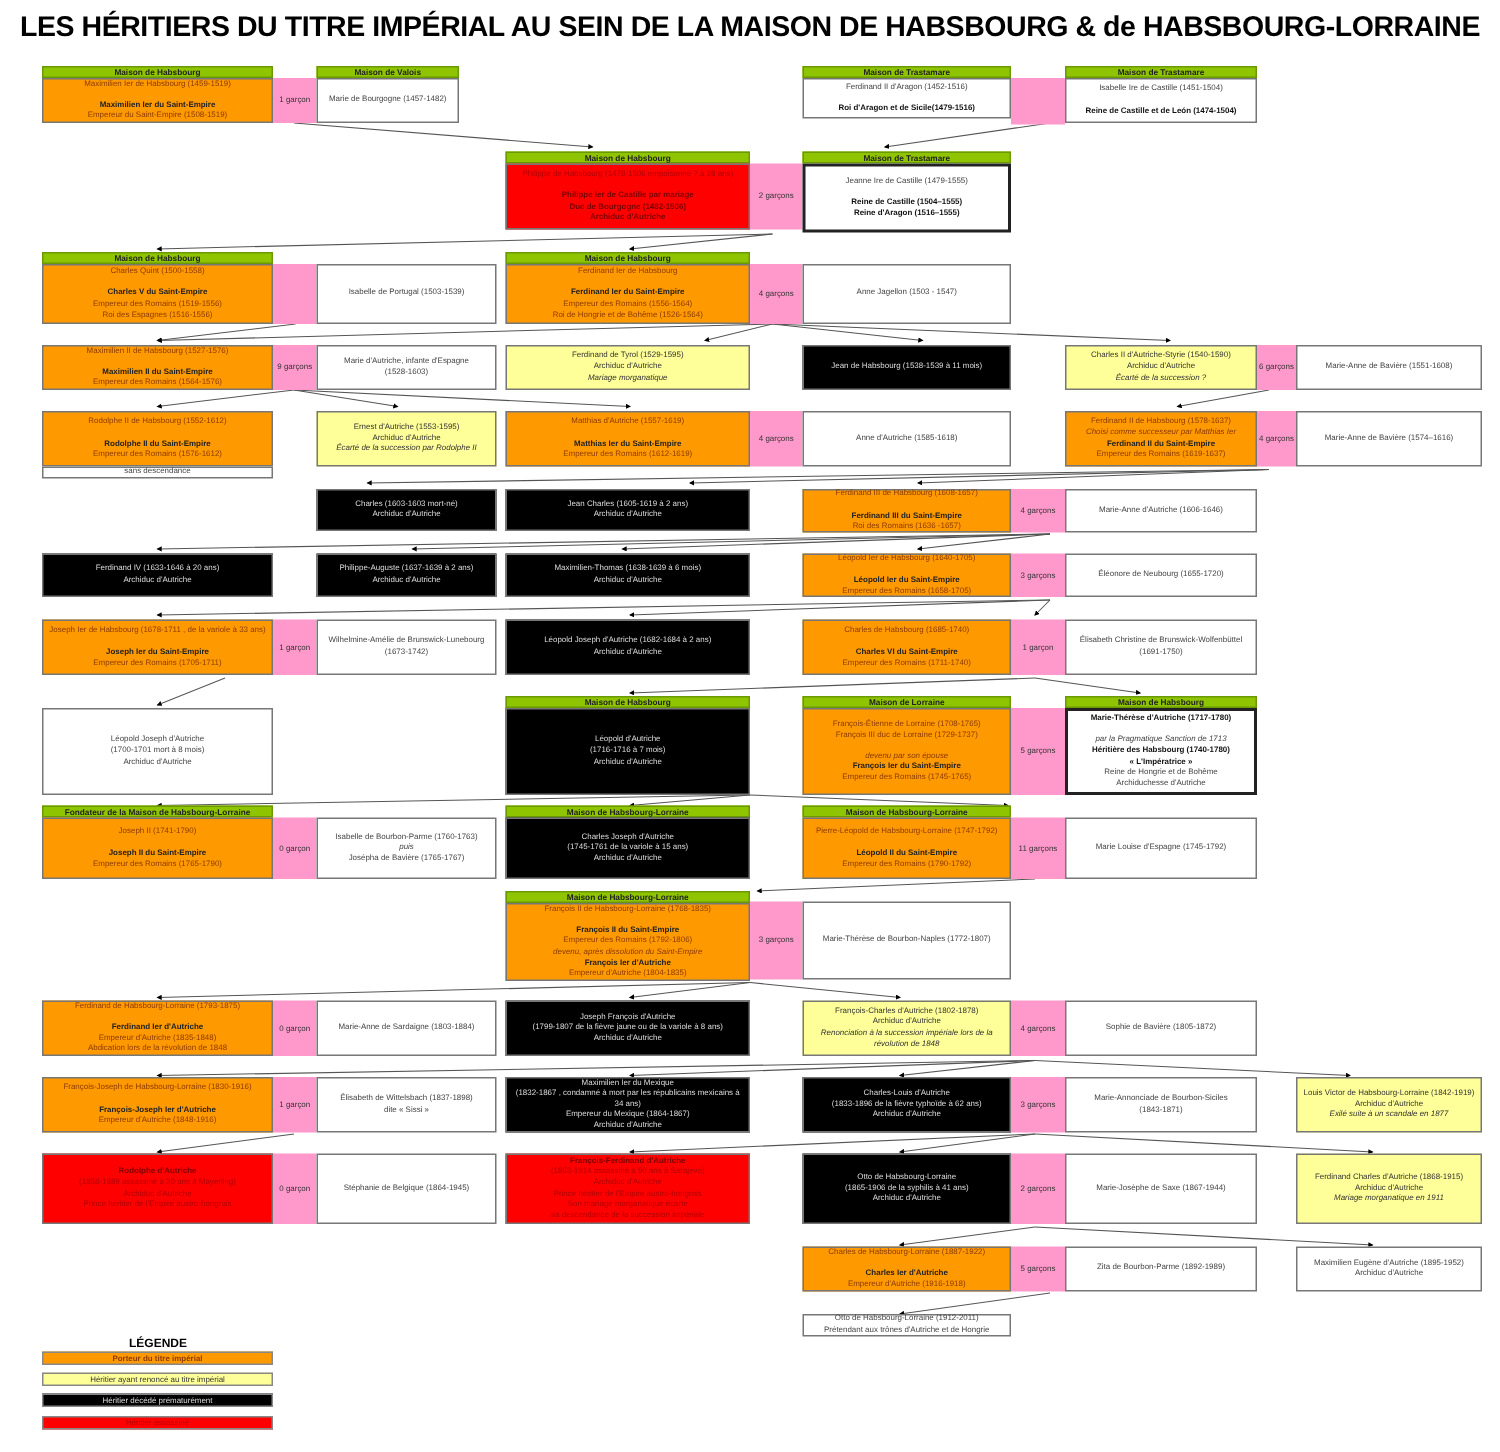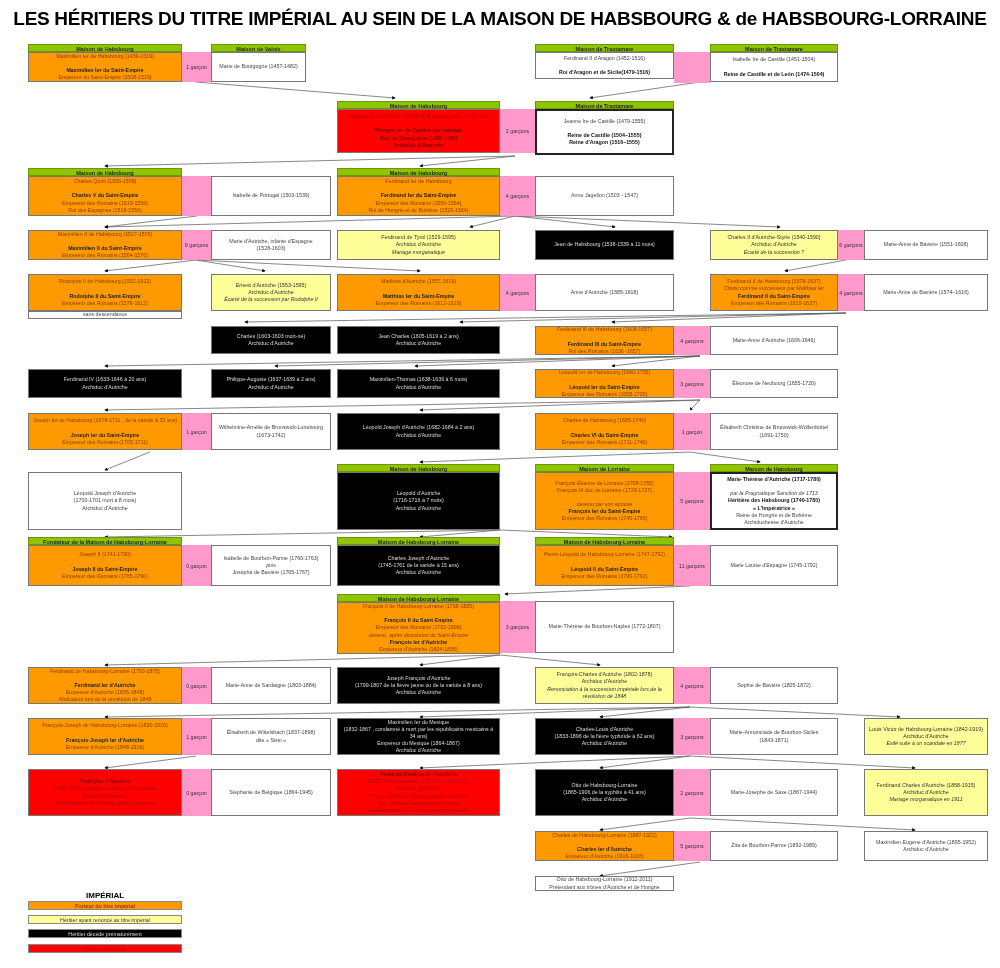--- a/index.html
+++ b/index.html
@@ -603,17 +603,17 @@
       <span>Archiduc d'Autriche</span>
     </div>
 </div>
 <div class="card" style="left:535px;top:876px;width:139px;">
   <div class="box white" style="height:15px">
       <span>Otto de Habsbourg-Lorraine (1912-2011)</span>
       <span>Prétendant aux trônes d'Autriche et de Hongrie</span>
     </div>
 </div>
 
-<div class="legend-title" style="left:86px;top:891px;">IMPÉRIAL</div>
+<div class="legend-title" style="left:86px;top:891px;">LÉGENDE</div>
 <div class="lg" style="top:901px;background:#ff9900;color:#8a3b00;font-weight:bold;">Porteur du titre impérial</div>
 <div class="lg" style="top:915px;background:#ffff99;color:#333;">Héritier ayant renoncé au titre impérial</div>
 <div class="lg" style="top:929px;background:#000;color:#ddd;">Héritier décédé prématurément</div>
 <div class="lg" style="top:944px;background:#ff0000;color:#b00000;">Héritier assassiné</div>
 
 </body></html>

